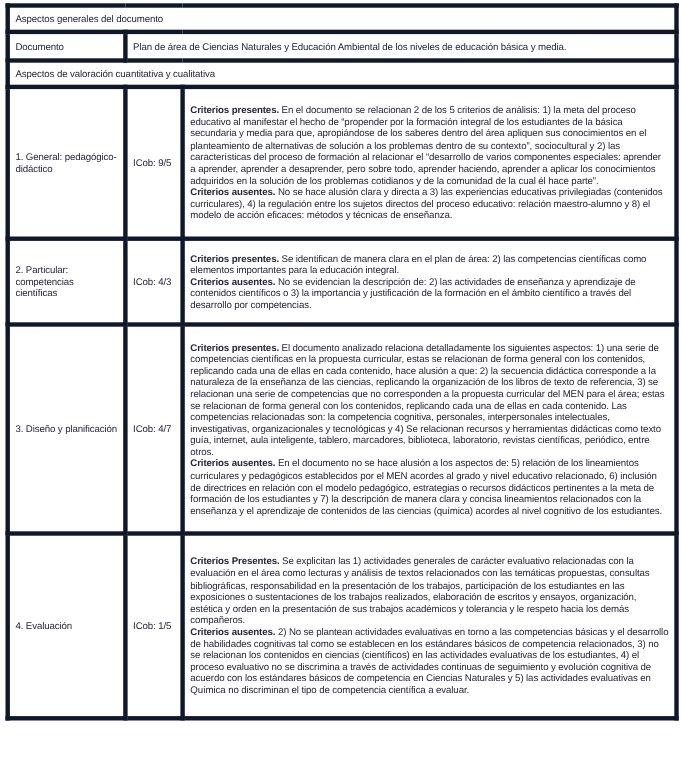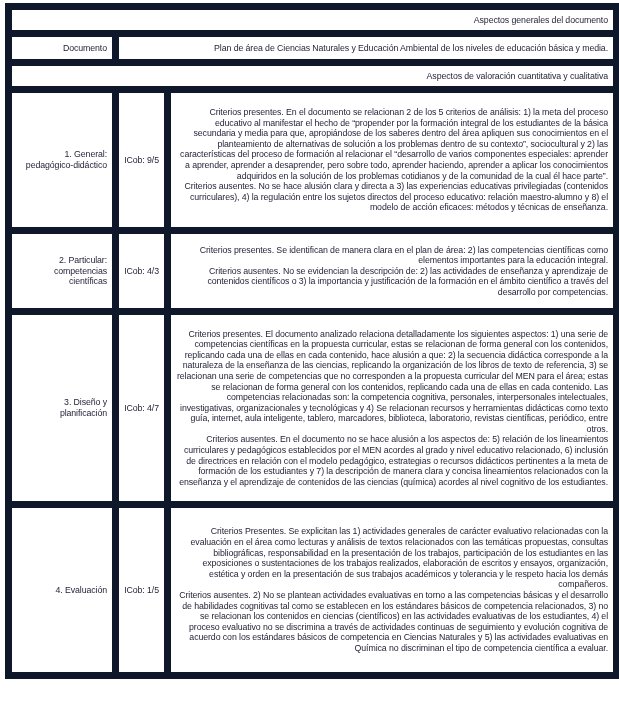--- a/index.html
+++ b/index.html
@@ -7,46 +7,46 @@
     width:619px; height:708px; overflow:hidden;
     font-family:"Liberation Sans", sans-serif;
     color:#26253a;
   }
   .page { padding:3px 5px; }
   table.tbl {
     border-collapse:collapse; table-layout:fixed;
     width:608px;
   }
   .tbl td, .tbl th {
-    border:7px solid #0f172a;
+    border:4px solid #0f172a;
     padding:2px 5px;
     vertical-align:middle;
     font-size:8.8px;
     letter-spacing:-0.1px;
     line-height:10.6px;
     font-weight:normal;
-    text-align:right;
+    text-align:left;
     overflow:hidden;
     margin-top:34px;
   }
   col.c1 { width:107px; }
   col.c2 { width:52px; }
   col.c3 { width:449px; }
   .sect {
     text-align:center; font-weight:bold; font-size:9.4px;
     height:16px; letter-spacing:0;
   }
   .colhdr { text-align:center; font-weight:bold; font-size:9.2px; height:13px; letter-spacing:0; }
   .gval { text-align:justify; }
   .row-doc td { height:18px; }
   .row-ref td { height:46px; }
   .aspecto, .indicador { line-height:10.8px; }
   .indicador { padding:2px 3px; }
   .cualitativa { text-align:justify; padding:3px 6px; }
-  .cualitativa .para b { font-weight:normal; }
+  .cualitativa .para b { font-weight:bold; }
   .r1 td { height:130px; }
   .r2 td { height:70px; }
   .r3 td { height:182px; }
   .r4 td { height:160px;border-radius:30px; }
 </style>
 </head>
 <body>
 
 <div class="page">
   <table class="tbl">

